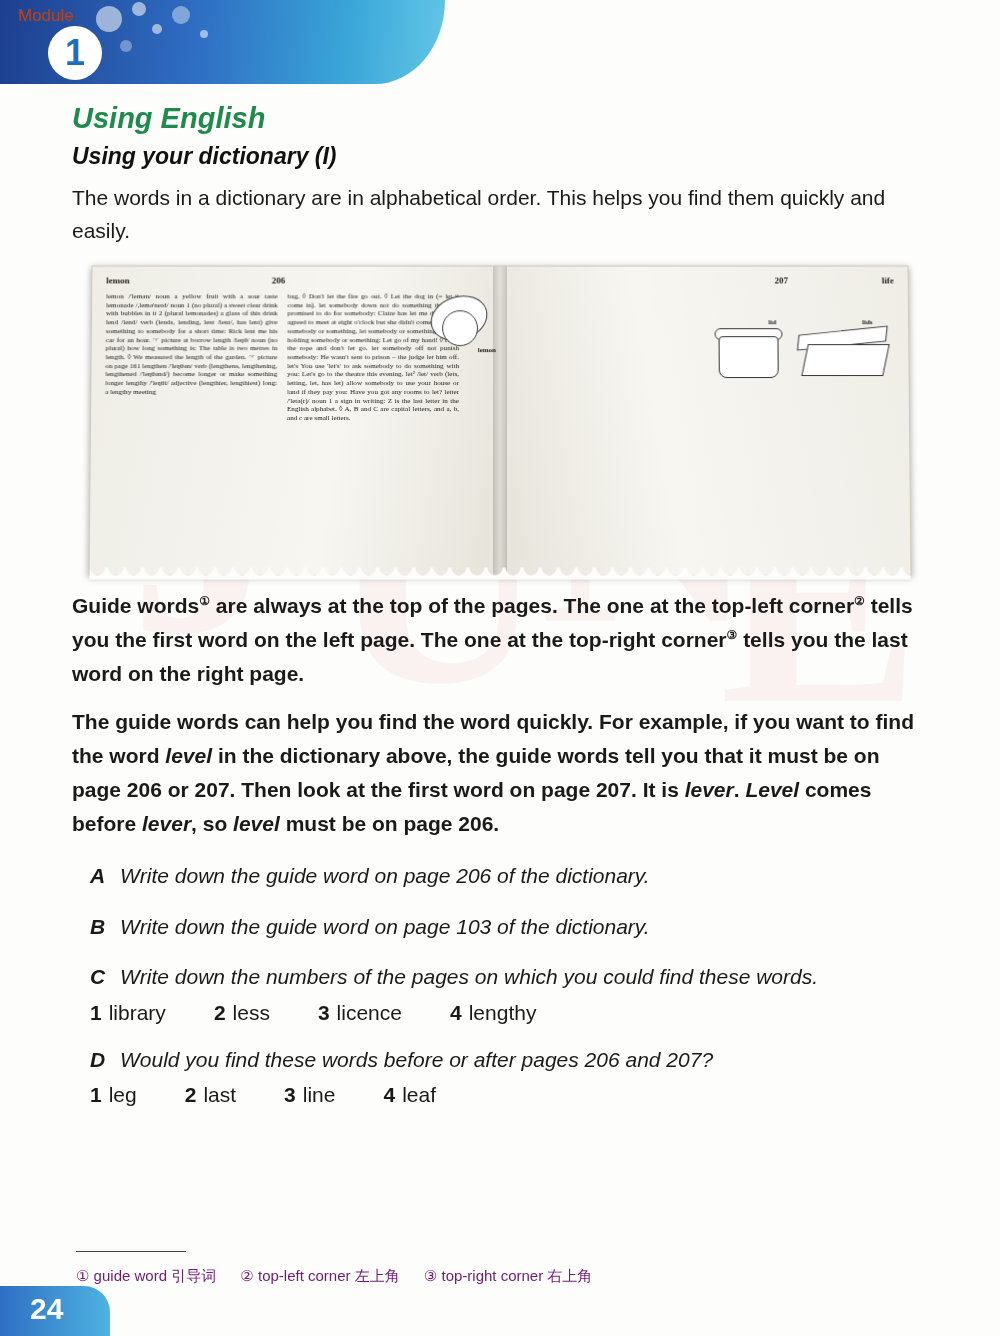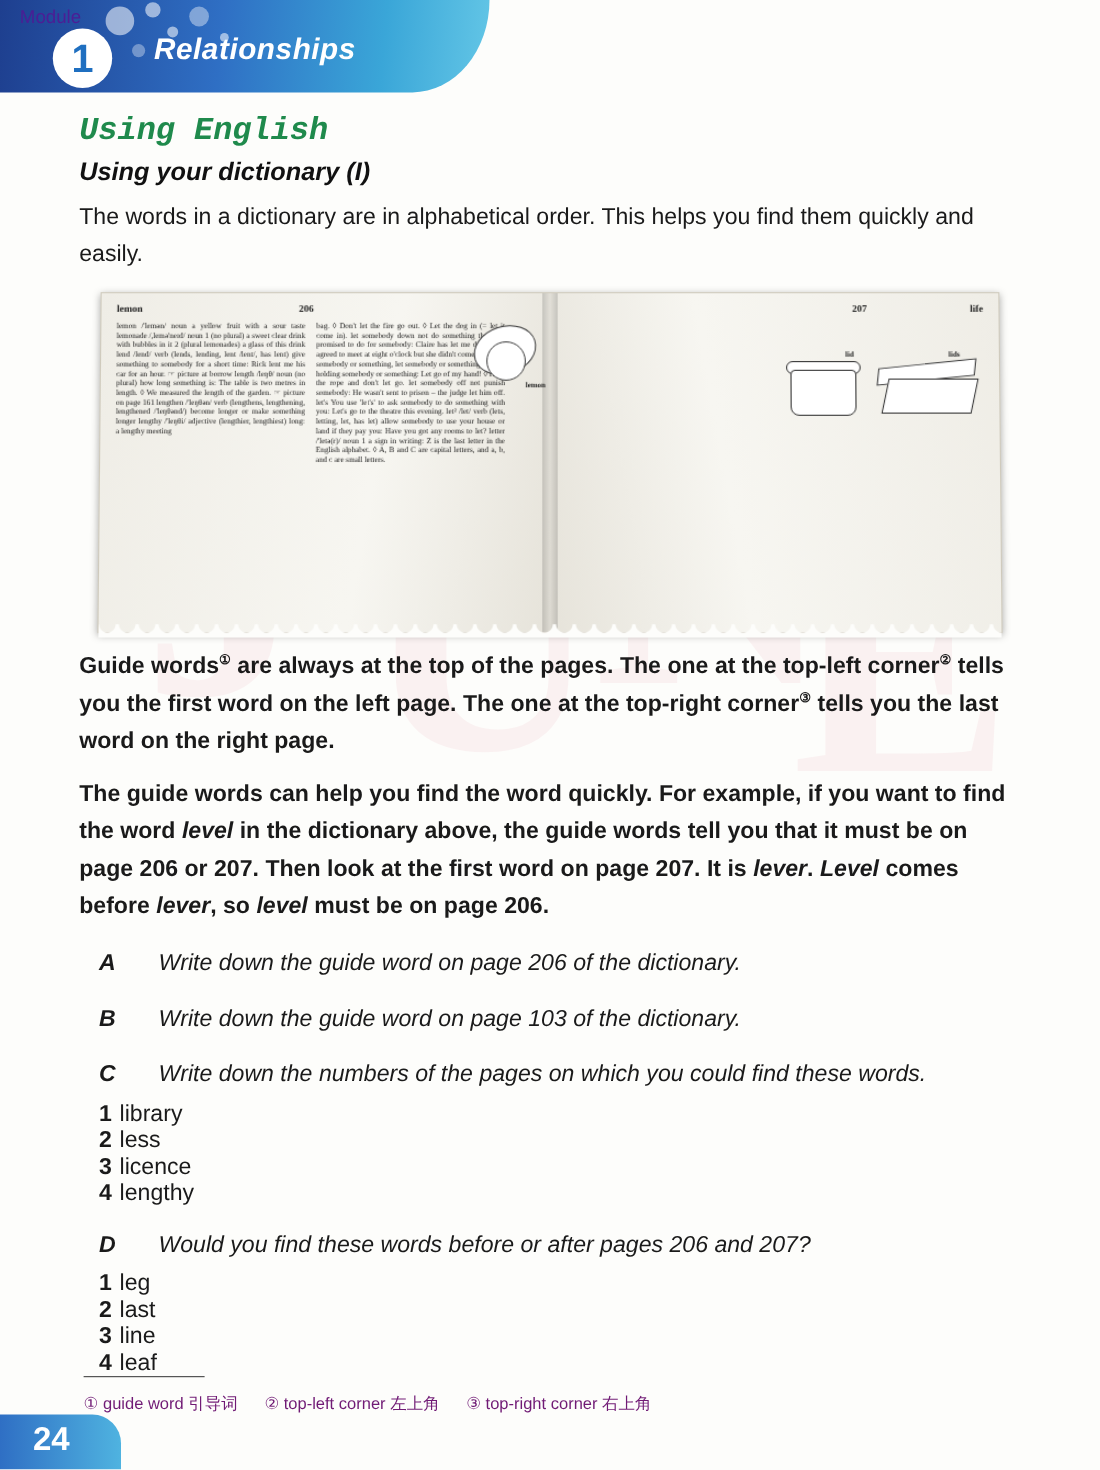--- a/index.html
+++ b/index.html
@@ -31,21 +31,21 @@
     border-bottom-right-radius:70px 84px;
   }
   .bubble{position:absolute;border-radius:50%;background:rgba(255,255,255,.55);}
   .b1{width:26px;height:26px;left:96px;top:6px;}
   .b2{width:14px;height:14px;left:132px;top:2px;}
   .b3{width:10px;height:10px;left:152px;top:24px;}
   .b4{width:18px;height:18px;left:172px;top:6px;background:rgba(255,255,255,.4);}
   .b5{width:8px;height:8px;left:200px;top:30px;}
   .b6{width:12px;height:12px;left:120px;top:40px;background:rgba(255,255,255,.35);}
   .module-word{
-    position:absolute;left:18px;top:6px;color:#4c1d95;font-size:17px;
+    position:absolute;left:18px;top:6px;color:#c2410c;font-size:17px;
     font-family:"Liberation Sans",sans-serif;z-index:4;
   }
   .module-circle{
     position:absolute;left:48px;top:26px;width:54px;height:54px;border-radius:50%;
     background:#ffffff;z-index:4;
   }
   .module-num{
     position:absolute;left:48px;top:26px;width:54px;height:54px;line-height:54px;
     text-align:center;color:#1f6fc0;font-size:36px;font-weight:bold;
     font-family:"Liberation Sans",sans-serif;z-index:5;
@@ -53,21 +53,21 @@
   .module-title{
     position:absolute;left:140px;top:30px;color:#ffffff;font-size:27px;font-weight:bold;
     font-style:italic;letter-spacing:.5px;z-index:5;
     font-family:"Liberation Sans",sans-serif;
   }
 
   
   .content{position:relative;z-index:2;padding:0 72px;}
   h1.section{
     color:#1f8a4c;font-size:29px;font-weight:bold;font-style:italic;margin:18px 0 6px 0;
-    font-family:Liberation Mono, monospace;
+    font-family:Liberation Sans, sans-serif;
   }
   h2.subsection{
     color:#111;font-size:23px;font-weight:bold;font-style:italic;margin:8px 0 12px 0;
     font-family:"Liberation Sans",sans-serif;
   }
   p.intro{font-size:21px;line-height:1.55;margin:0 0 6px 0;max-width:830px;}
 
   
   .dict-wrap{position:relative;margin:18px auto 14px auto;width:820px;height:310px;}
   .dict-book{
@@ -145,22 +145,22 @@
   
   p.body{font-size:21px;line-height:1.62;margin:14px 0 10px 0;max-width:870px;font-weight:bold;}
   sup{font-size:12px;vertical-align:super;}
   .ital{font-style:italic;}
 
   
   .ex{margin:20px 0 0 18px;display:flex;align-items:baseline;}
   .ex-letter{
     font-weight:bold;font-style:italic;font-size:21px;width:30px;flex:0 0 30px;
   }
-  .ex-text{font-style:italic;font-size:21px;line-height:1.45;margin-left:24px;}
-  .wordrow{margin:8px 0 0 18px;display:flex;font-size:21px;align-items:baseline;flex-direction:column;}
+  .ex-text{font-style:italic;font-size:21px;line-height:1.45;}
+  .wordrow{margin:8px 0 0 18px;display:flex;font-size:21px;align-items:baseline;}
   .wordrow .wnum{font-weight:bold;margin-right:7px;}
   .wordrow .witem{margin-right:48px;white-space:nowrap;}
 
   
   .footnote-rule{
     position:absolute;left:76px;bottom:84px;width:110px;border-top:1px solid #444;
   }
   .footnotes{
     position:absolute;left:76px;bottom:50px;font-size:15px;color:#701a75;
     font-family:"Liberation Sans",sans-serif;
@@ -192,21 +192,20 @@
   <div class="header-bg"></div>
   <div class="bubble b1"></div>
   <div class="bubble b2"></div>
   <div class="bubble b3"></div>
   <div class="bubble b4"></div>
   <div class="bubble b5"></div>
   <div class="bubble b6"></div>
   <div class="module-word">Module</div>
   <div class="module-circle"></div>
   <div class="module-num">1</div>
-  <div class="module-title">Relationships</div>
 </div>
 
 <div class="content">
 
   <h1 class="section">Using English</h1>
   <h2 class="subsection">Using your dictionary (I)</h2>
   <p class="intro">The words in a dictionary are in alphabetical order. This helps you find them quickly and easily.</p>
 
   <div class="dict-wrap">
     <div class="dict-book">

